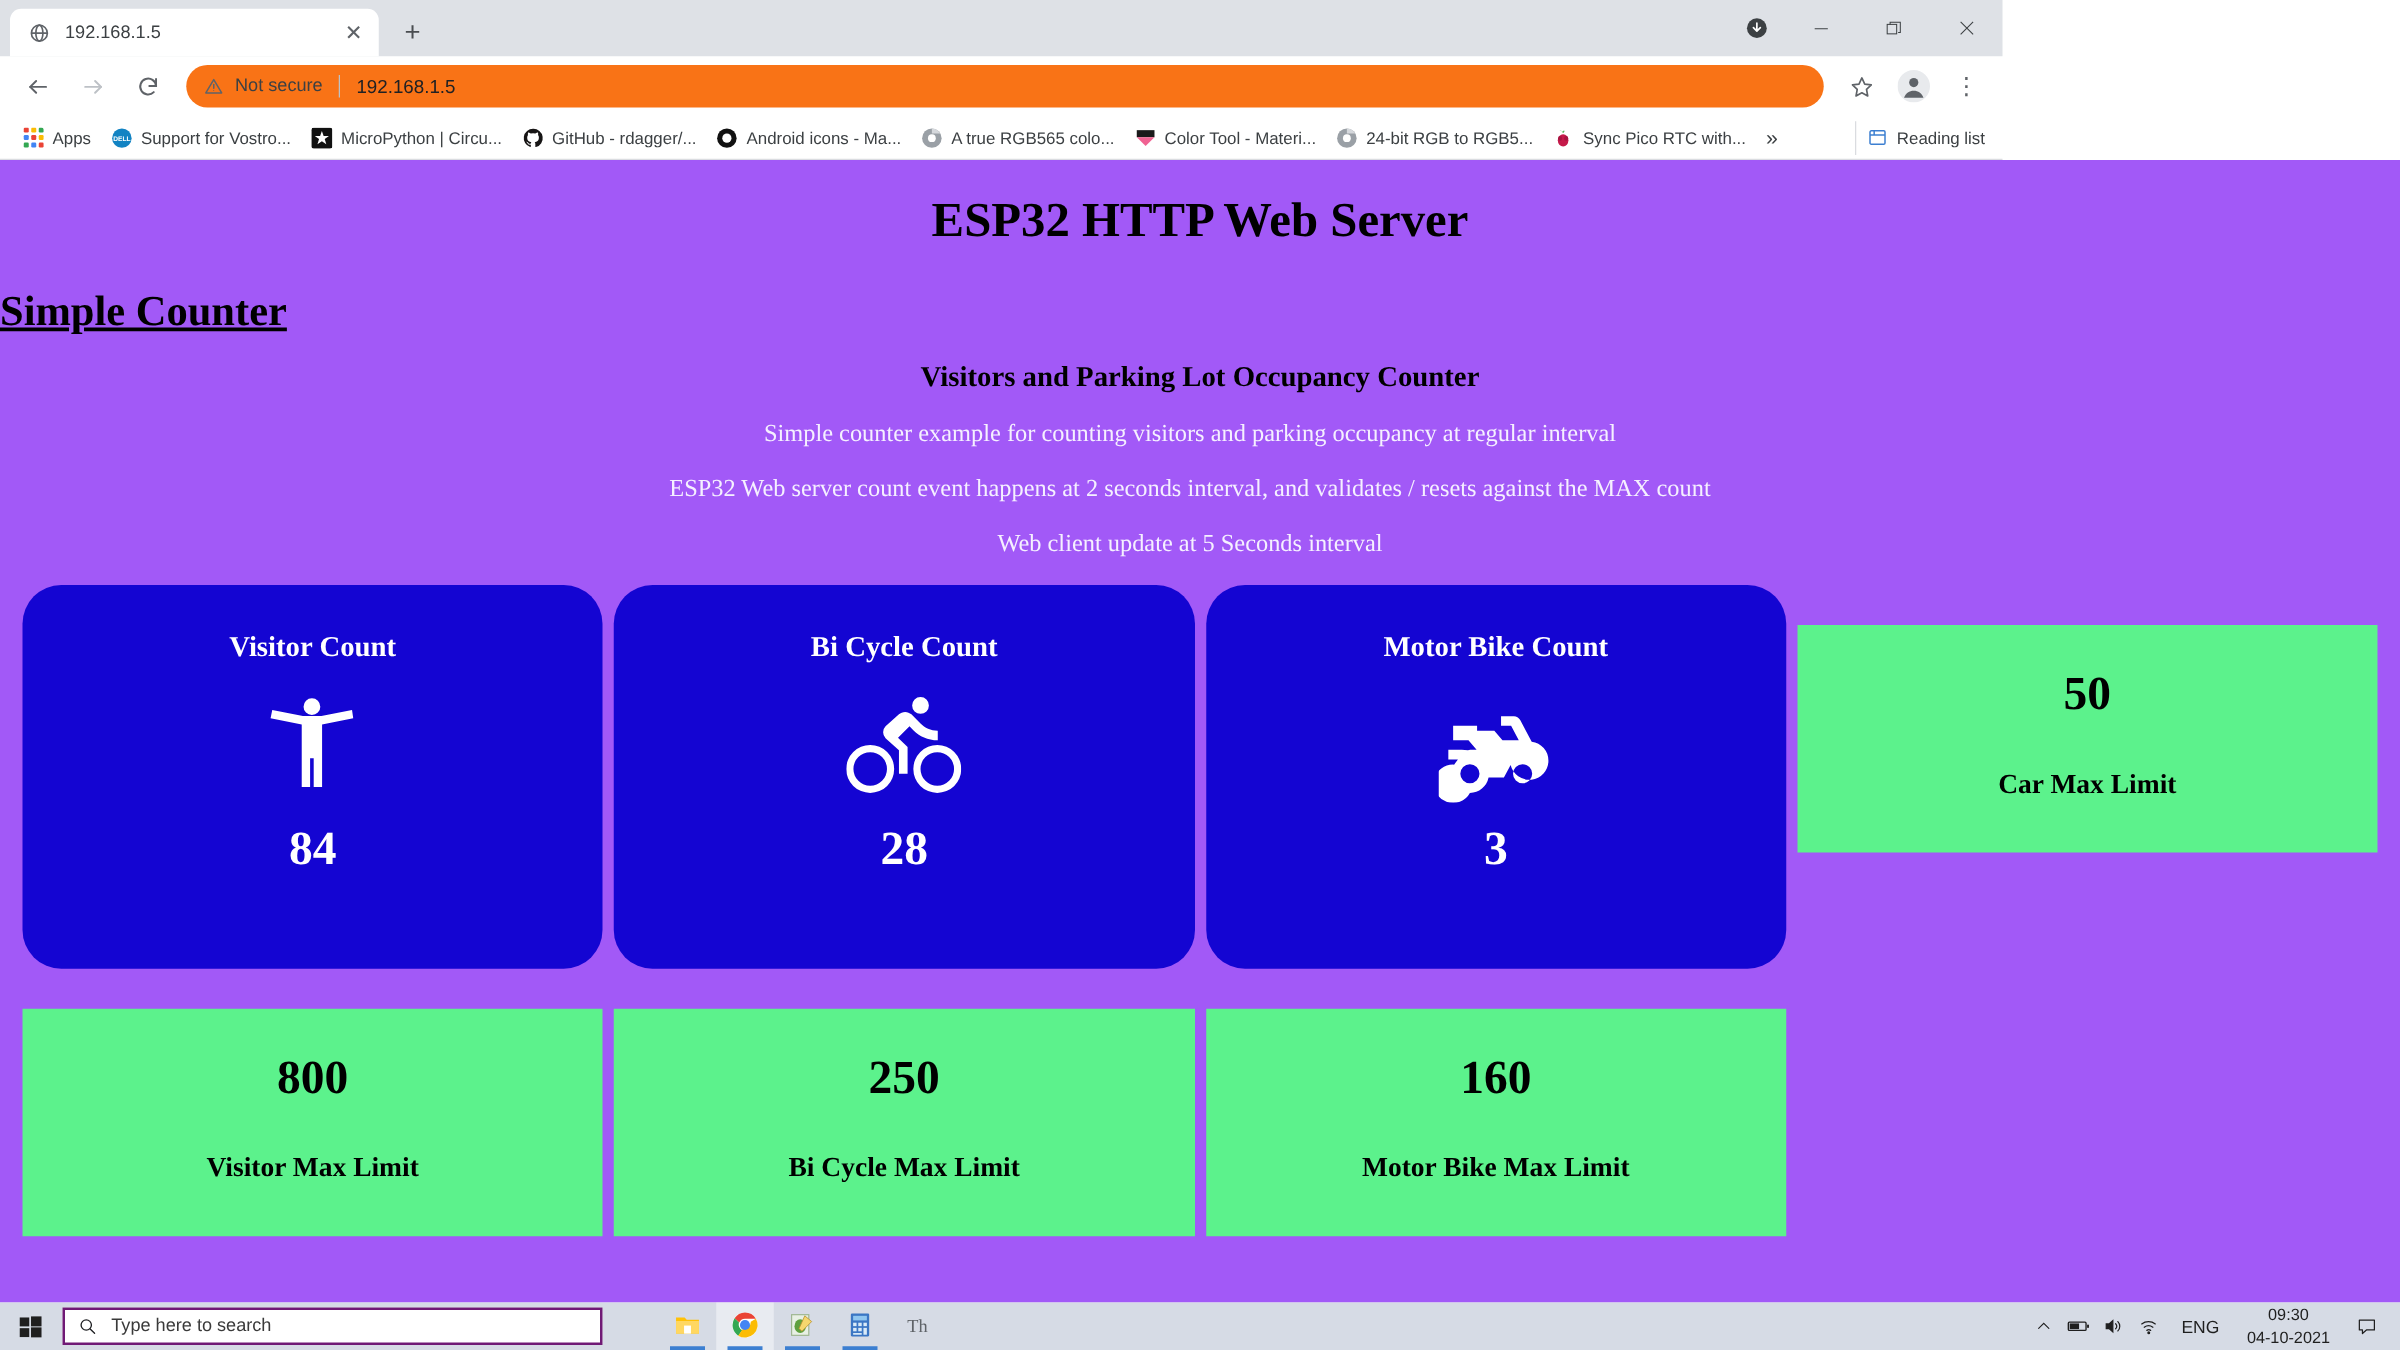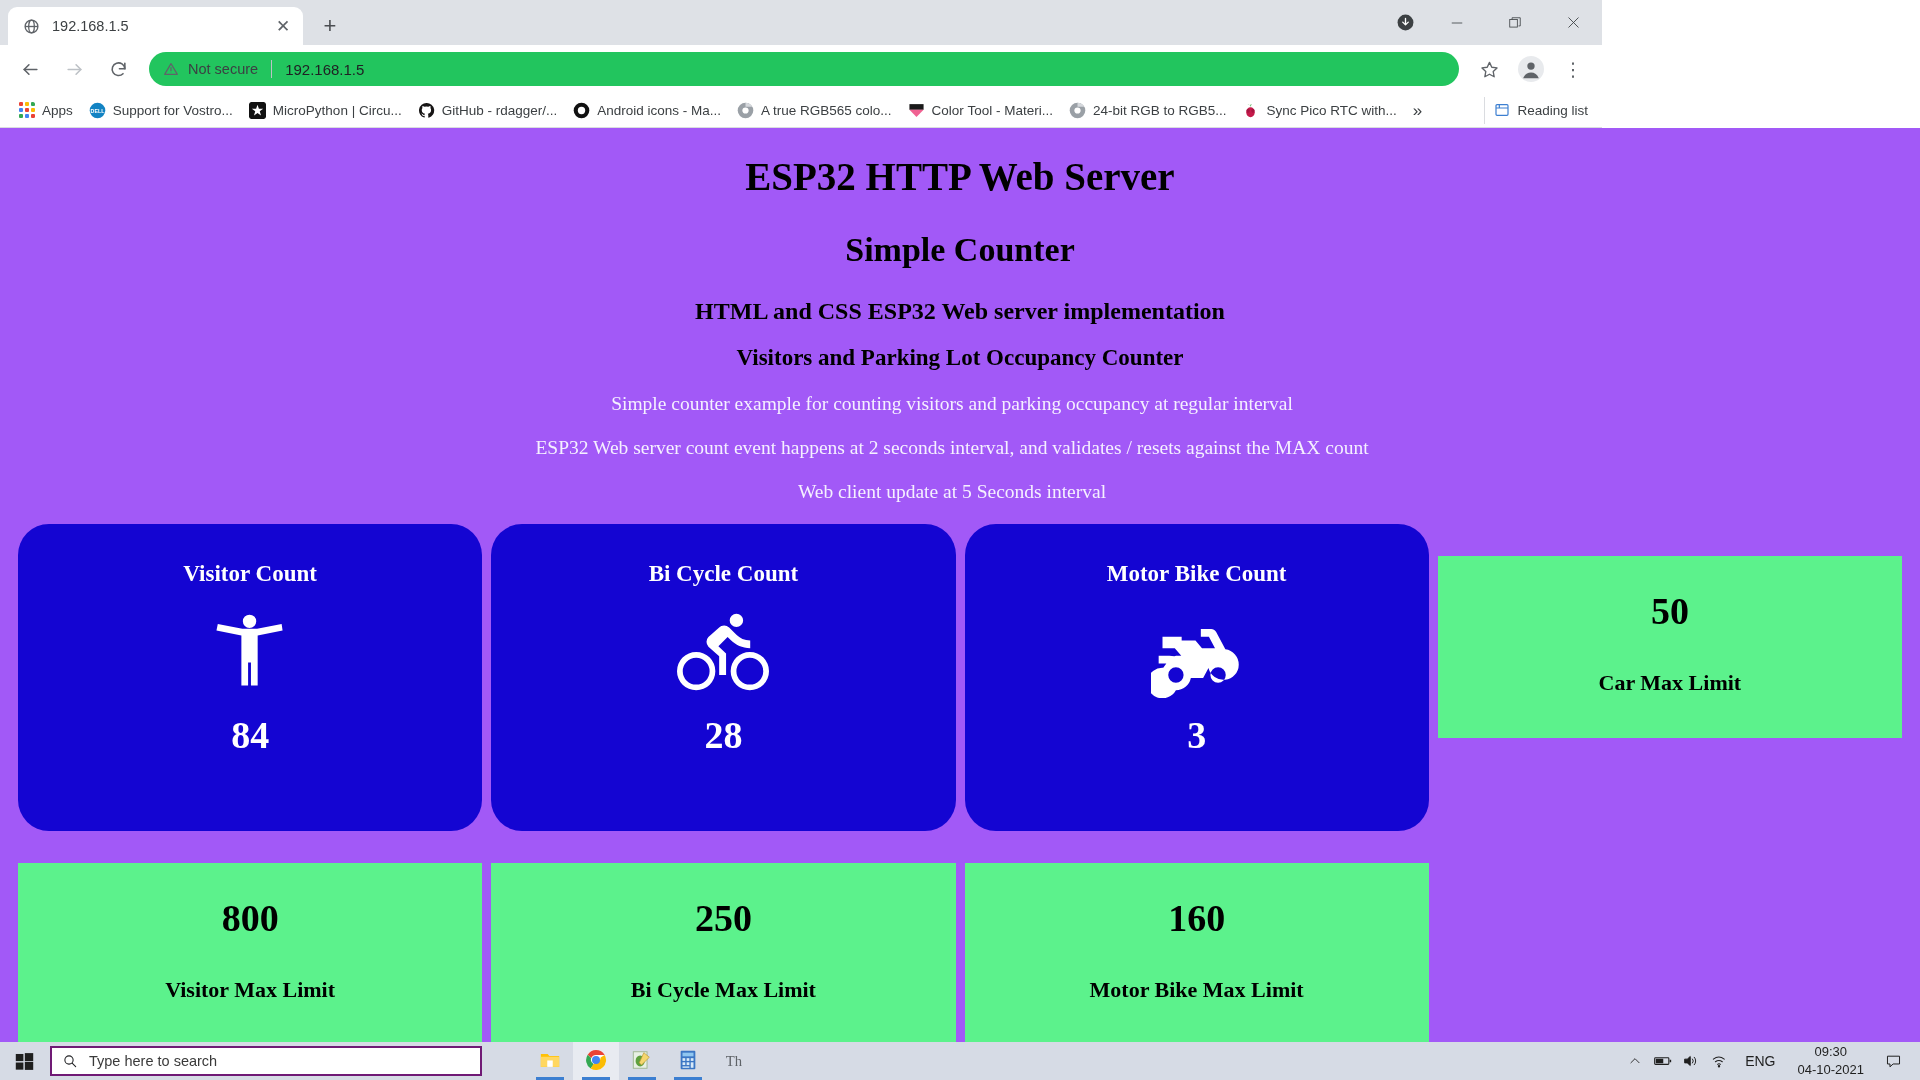--- a/index.html
+++ b/index.html
@@ -99,21 +99,21 @@
     margin: 0 3px;
     display: flex; align-items: center; justify-content: center;
     color: #5f6368;
     border-radius: 50%;
   }
   .nav-btn.disabled { color: #bdc1c6; }
   #omnibox {
     flex: 1;
     height: 34px;
     margin: 0 9px 0 9px;
-    background: #22c55e;
+    background: #f97316;
     border-radius: 18px;
     display: flex;
     align-items: center;
     padding: 0 14px;
     box-sizing: border-box;
   }
   .omni-warn-icon { margin-right: 9px; display: flex; align-items: center; color: #5f6368;}
   .omni-security-text {
     font-size: 14.5px;
     color: #3c4043;
@@ -214,24 +214,24 @@
     margin: 0;
     padding: 26px 0 0 0;
     text-align: center;
     font-size: 39px;
     color: #000000;
     font-weight: bold;
   }
   #page h2 {
     margin: 0;
     padding: 32px 0 0 0;
-    text-align: center;
     font-size: 34px;
     color: #000000;
     font-weight: bold;
+    text-decoration: underline;
   }
   #page h3 {
     margin: 0;
     padding: 29px 0 0 0;
     text-align: center;
     font-size: 24px;
     color: #000000;
     font-weight: bold;
   }
   #page h4 {
@@ -610,21 +610,20 @@
           </svg>
       </span>
       <span class="bm-label">Reading list</span>
     </div>
   </div>
 
   <div id="page">
 
     <h1>ESP32 HTTP Web Server</h1>
     <h2>Simple Counter</h2>
-    <h3>HTML and CSS ESP32 Web server implementation</h3>
     <h4>Visitors and Parking Lot Occupancy Counter</h4>
     <p>Simple counter example for counting visitors and parking occupancy at regular interval</p>
     <p>ESP32 Web server count event happens at 2 seconds interval, and validates / resets against the MAX count</p>
     <p>Web client update at 5 Seconds interval</p>
 
     <div id="cards">
 
       <div class="card">
         <div class="card-top">
           <div class="card-title">Visitor Count</div>

